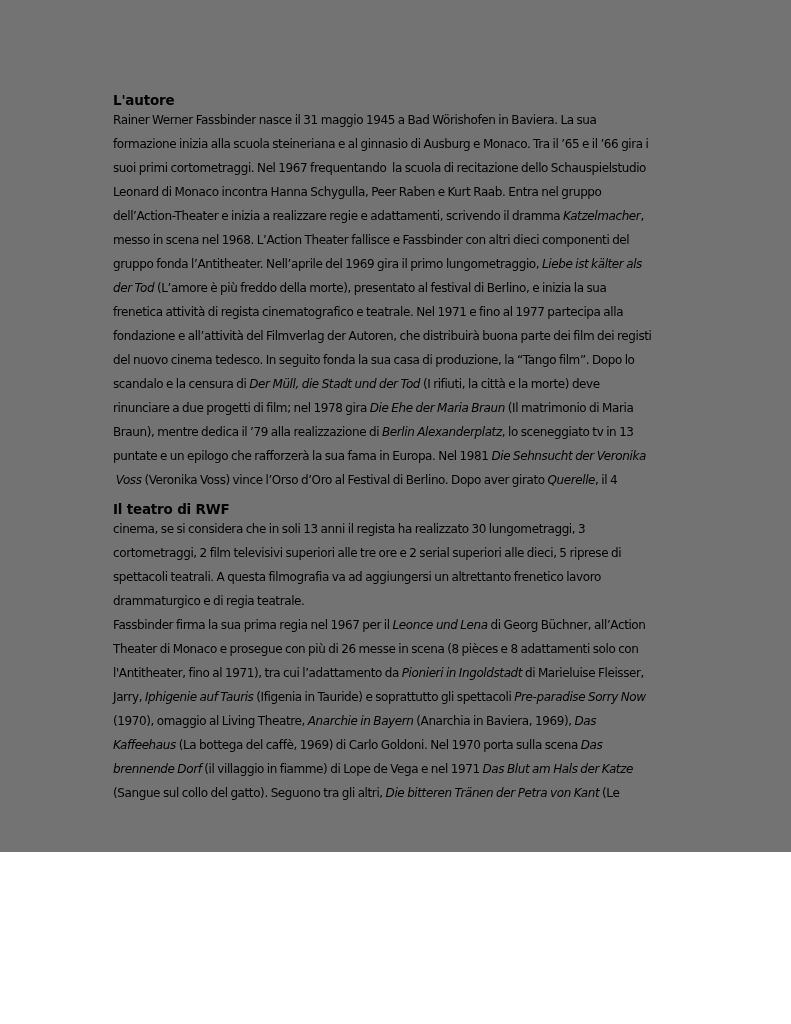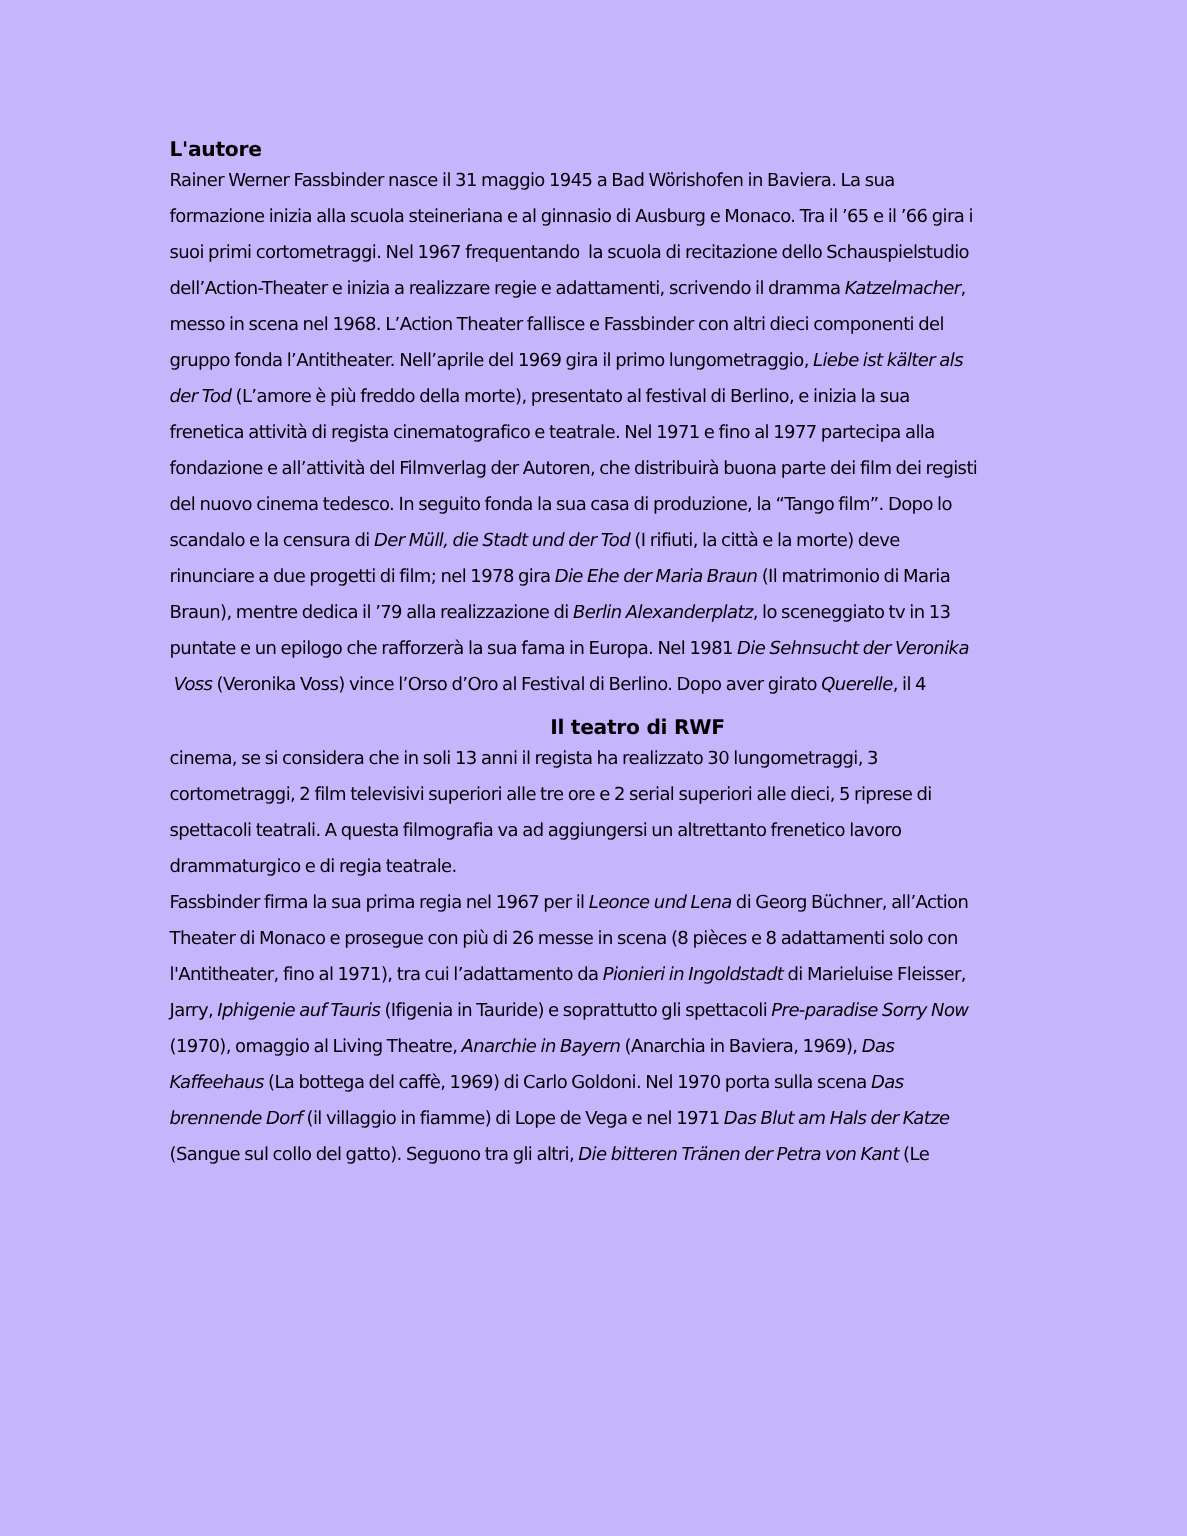--- a/index.html
+++ b/index.html
@@ -3,38 +3,37 @@
 <meta charset="utf-8">
 <style>
   html, body {
     margin: 0;
     padding: 0;
     background: #ffffff;
   }
   .page {
     position: relative;
     width: 791px;
-    height: 1024px;
-    background: #c4b5fd;
+    height: 852px;
+    background: #737373;
     color: #000000;
     font-family: "DejaVu Sans", sans-serif;
     box-sizing: border-box;
     padding: 92px 54px 0 113px;
     overflow: hidden;
   }
   .heading {
     margin: 0;
     font-size: 13.5px;
     font-weight: bold;
     line-height: 16px;
     letter-spacing: -0.2px;
   }
   .heading-2 {
     margin-top: 9px;
-    text-align: center;
   }
   .para {
     margin: 0;
   }
   .para-lead {
   }
   .para-cont {
     margin-top: 0;
   }
   .line {
@@ -54,20 +53,21 @@
 <body>
 
 <div class="page">
 
   <section>
     <h2 class="heading">L'autore</h2>
     <div class="para para-lead">
         <div class="line"><span>Rainer Werner Fassbinder nasce il 31 maggio 1945 a Bad Wörishofen in Baviera. La sua</span></div>
         <div class="line"><span>formazione inizia alla scuola steineriana e al ginnasio di Ausburg e Monaco. Tra il ’65 e il ’66 gira i</span></div>
         <div class="line"><span>suoi primi cortometraggi. Nel 1967 frequentando  la scuola di recitazione dello Schauspielstudio</span></div>
+        <div class="line"><span>Leonard di Monaco incontra Hanna Schygulla, Peer Raben e Kurt Raab. Entra nel gruppo</span></div>
         <div class="line"><span>dell’Action-Theater e inizia a realizzare regie e adattamenti, scrivendo il dramma </span><span class="it">Katzelmacher</span><span>,</span></div>
         <div class="line"><span>messo in scena nel 1968. L’Action Theater fallisce e Fassbinder con altri dieci componenti del</span></div>
         <div class="line"><span>gruppo fonda l’Antitheater. Nell’aprile del 1969 gira il primo lungometraggio,</span><span class="it"> Liebe ist kälter als</span></div>
         <div class="line"><span class="it">der Tod </span><span>(L’amore è più freddo della morte), presentato al festival di Berlino, e inizia la sua</span></div>
         <div class="line"><span>frenetica attività di regista cinematografico e teatrale. Nel 1971 e fino al 1977 partecipa alla</span></div>
         <div class="line"><span>fondazione e all’attività del Filmverlag der Autoren, che distribuirà buona parte dei film dei registi</span></div>
         <div class="line"><span>del nuovo cinema tedesco. In seguito fonda la sua casa di produzione, la “Tango film”. Dopo lo</span></div>
         <div class="line"><span>scandalo e la censura di </span><span class="it">Der Müll, die Stadt und der Tod </span><span>(I rifiuti, la città e la morte) deve</span></div>
         <div class="line"><span>rinunciare a due progetti di film; nel 1978 gira </span><span class="it">Die Ehe der Maria Braun </span><span>(Il matrimonio di Maria</span></div>
         <div class="line"><span>Braun), mentre dedica il ’79 alla realizzazione di </span><span class="it">Berlin Alexanderplatz</span><span>, lo sceneggiato tv in 13</span></div>

